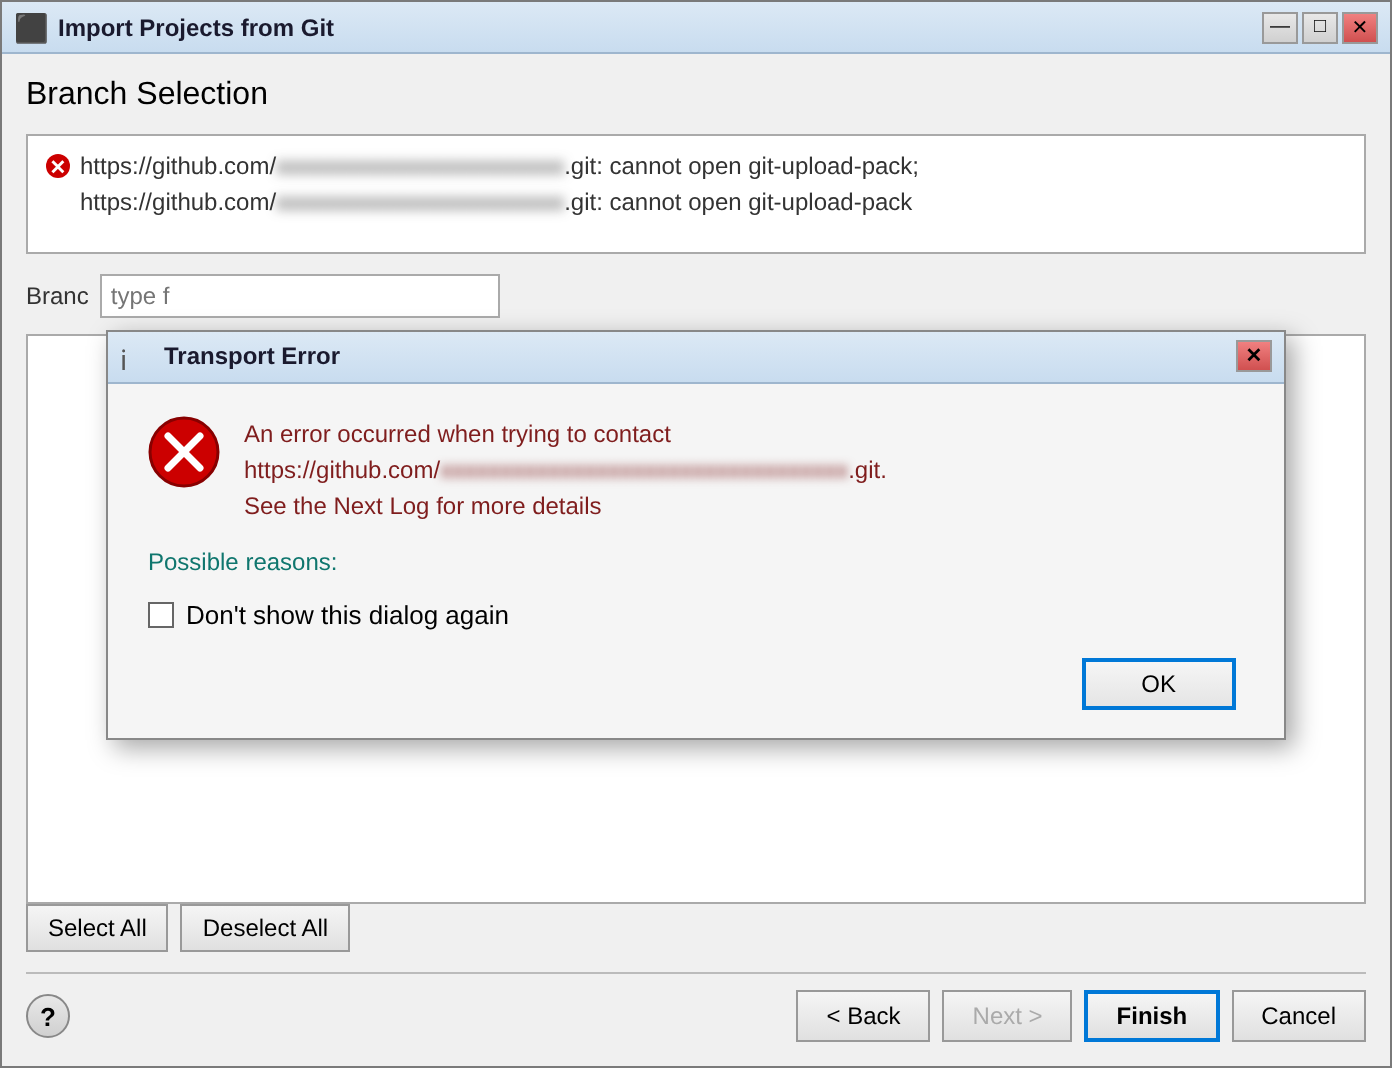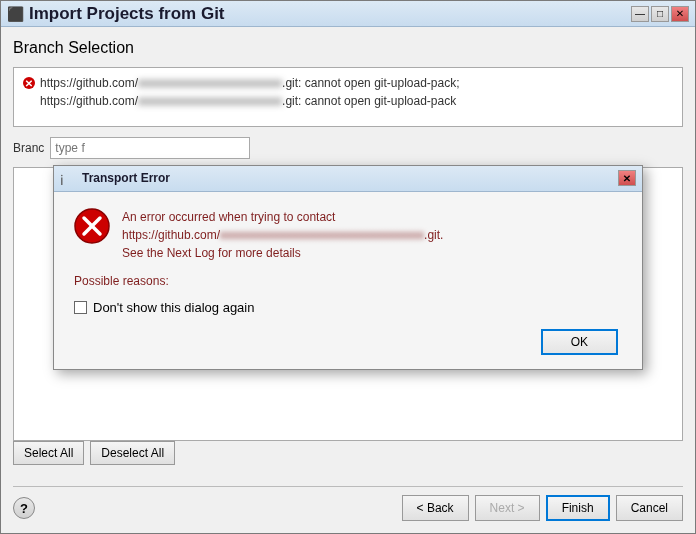--- a/index.html
+++ b/index.html
@@ -34,21 +34,21 @@
 
     .main-titlebar-icon {
       width: 16px;
       height: 16px;
       margin-right: 6px;
       color: #e66;
       font-size: 14px;
     }
 
     .main-titlebar-text {
-      font-size: 17px;
+      font-size: 12px;
       font-weight: bold;
       color: #1a1a2e;
       flex: 1;
     }
 
     .titlebar-buttons {
       display: flex;
       gap: 2px;
     }
 
@@ -137,21 +137,21 @@
       flex: 1;
       background: white;
       border: 1px solid #aaa;
       min-height: 60px;
     }
 
     
     .bottom-area {
       display: flex;
       flex-direction: column;
-      gap: 17px;
+      gap: 6px;
       margin-top: auto;
     }
 
     .select-buttons {
       display: flex;
       gap: 6px;
       margin-bottom: 4px;
     }
 
     .select-btn {
@@ -206,21 +206,21 @@
     }
 
     .nav-btn.disabled {
       color: #aaa;
       cursor: default;
     }
 
     .nav-btn.accent {
       border: 2px solid #0078d7;
       background: linear-gradient(to bottom, #f5f5f5, #e0e0e0);
-      font-weight: normal;
+      font-weight: bold;
     }
 
     .git-logo {
       position: absolute;
       right: 16px;
       top: 48px;
       width: 56px;
       height: 46px;
       background: #f0f0f0;
       border: 1px solid #bbb;
@@ -330,21 +330,21 @@
       line-height: 1.5;
     }
 
     .dialog-error-text .blurred {
       filter: blur(2.5px);
       display: inline;
     }
 
     .possible-reasons {
       font-size: 12px;
-      color: #7f1d1d;
+      color: #0f766e;
       margin-bottom: 12px;
       padding-left: 16px;
     }
 
     .possible-reasons-title {
       margin-bottom: 4px;
       padding-left: 0;
       margin-left: -16px;
     }
 

